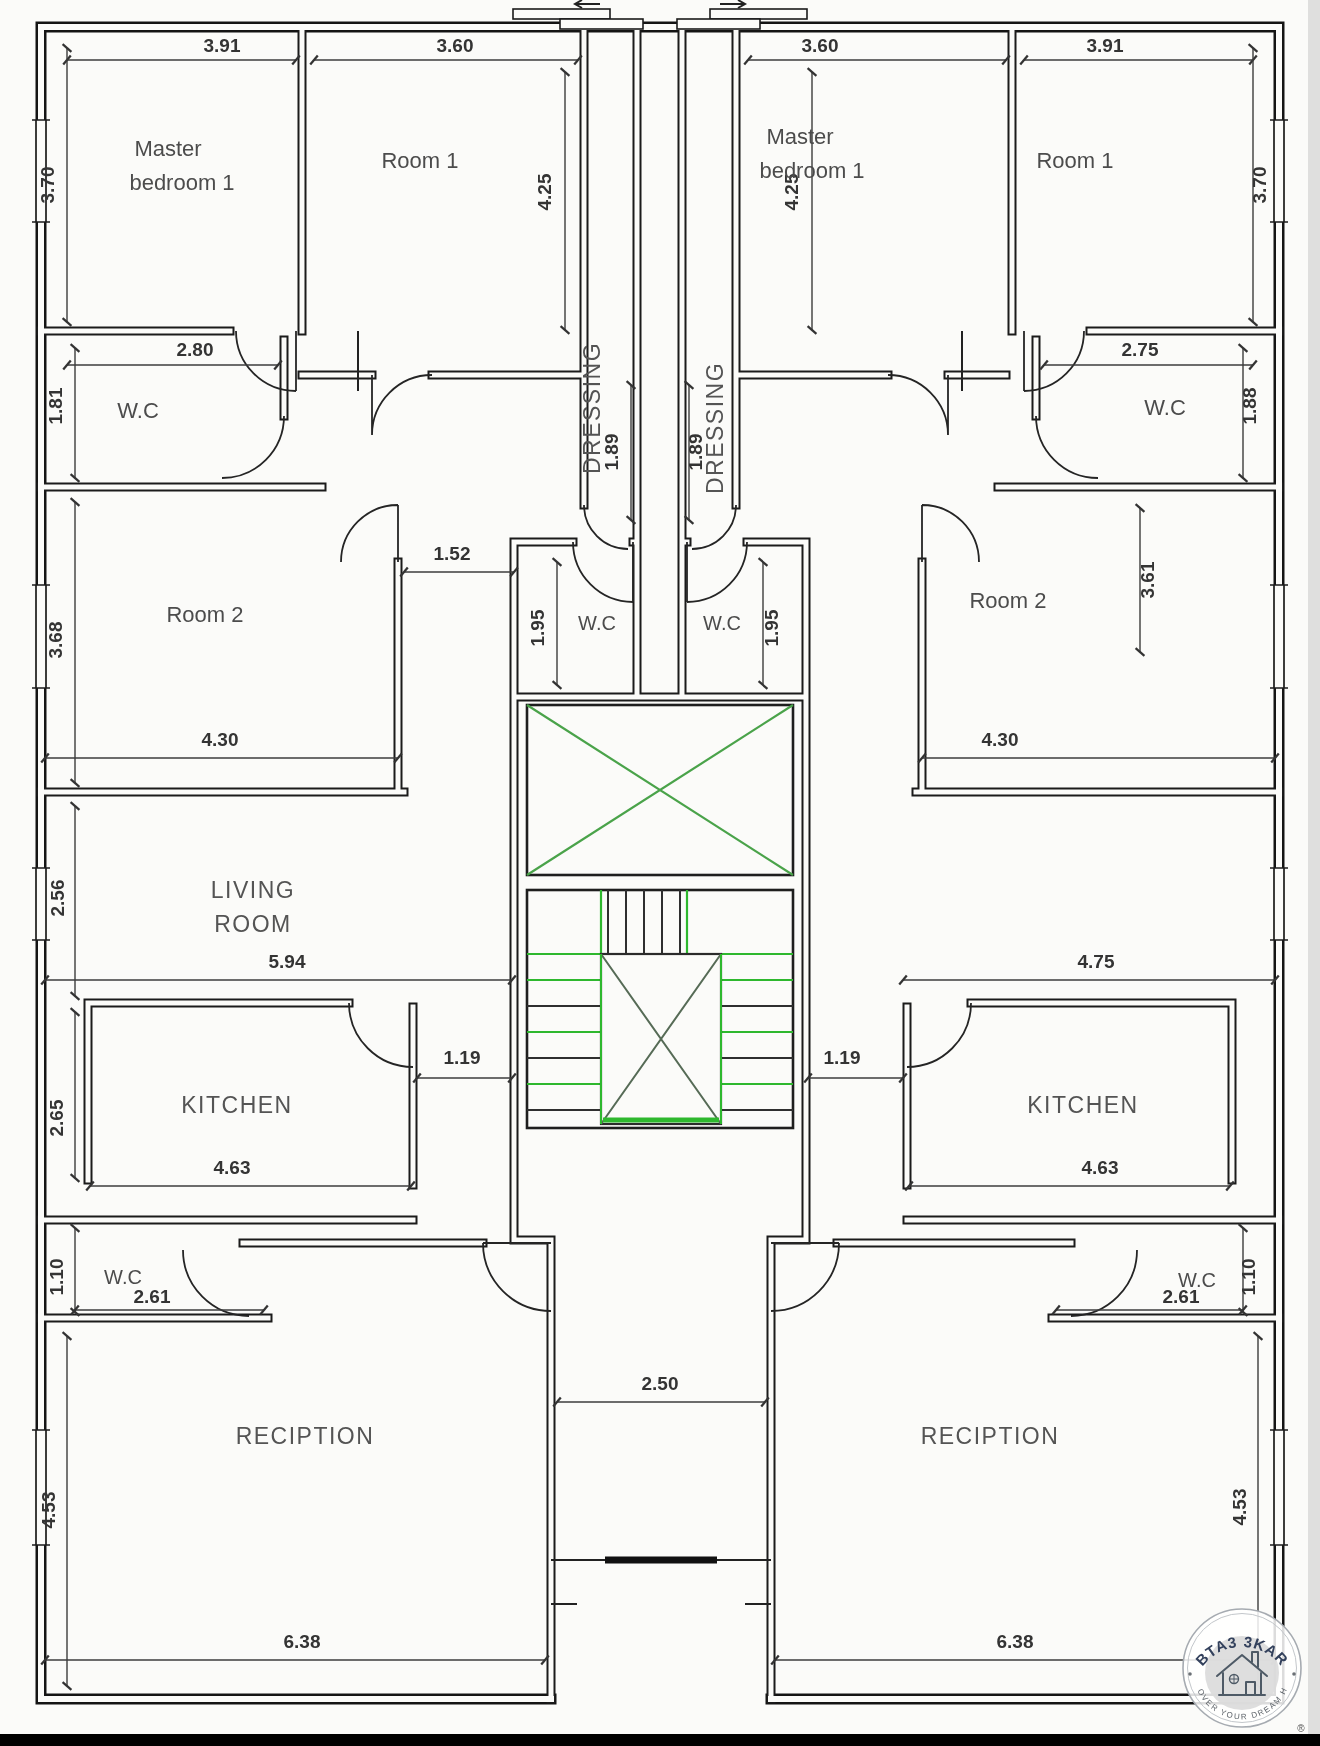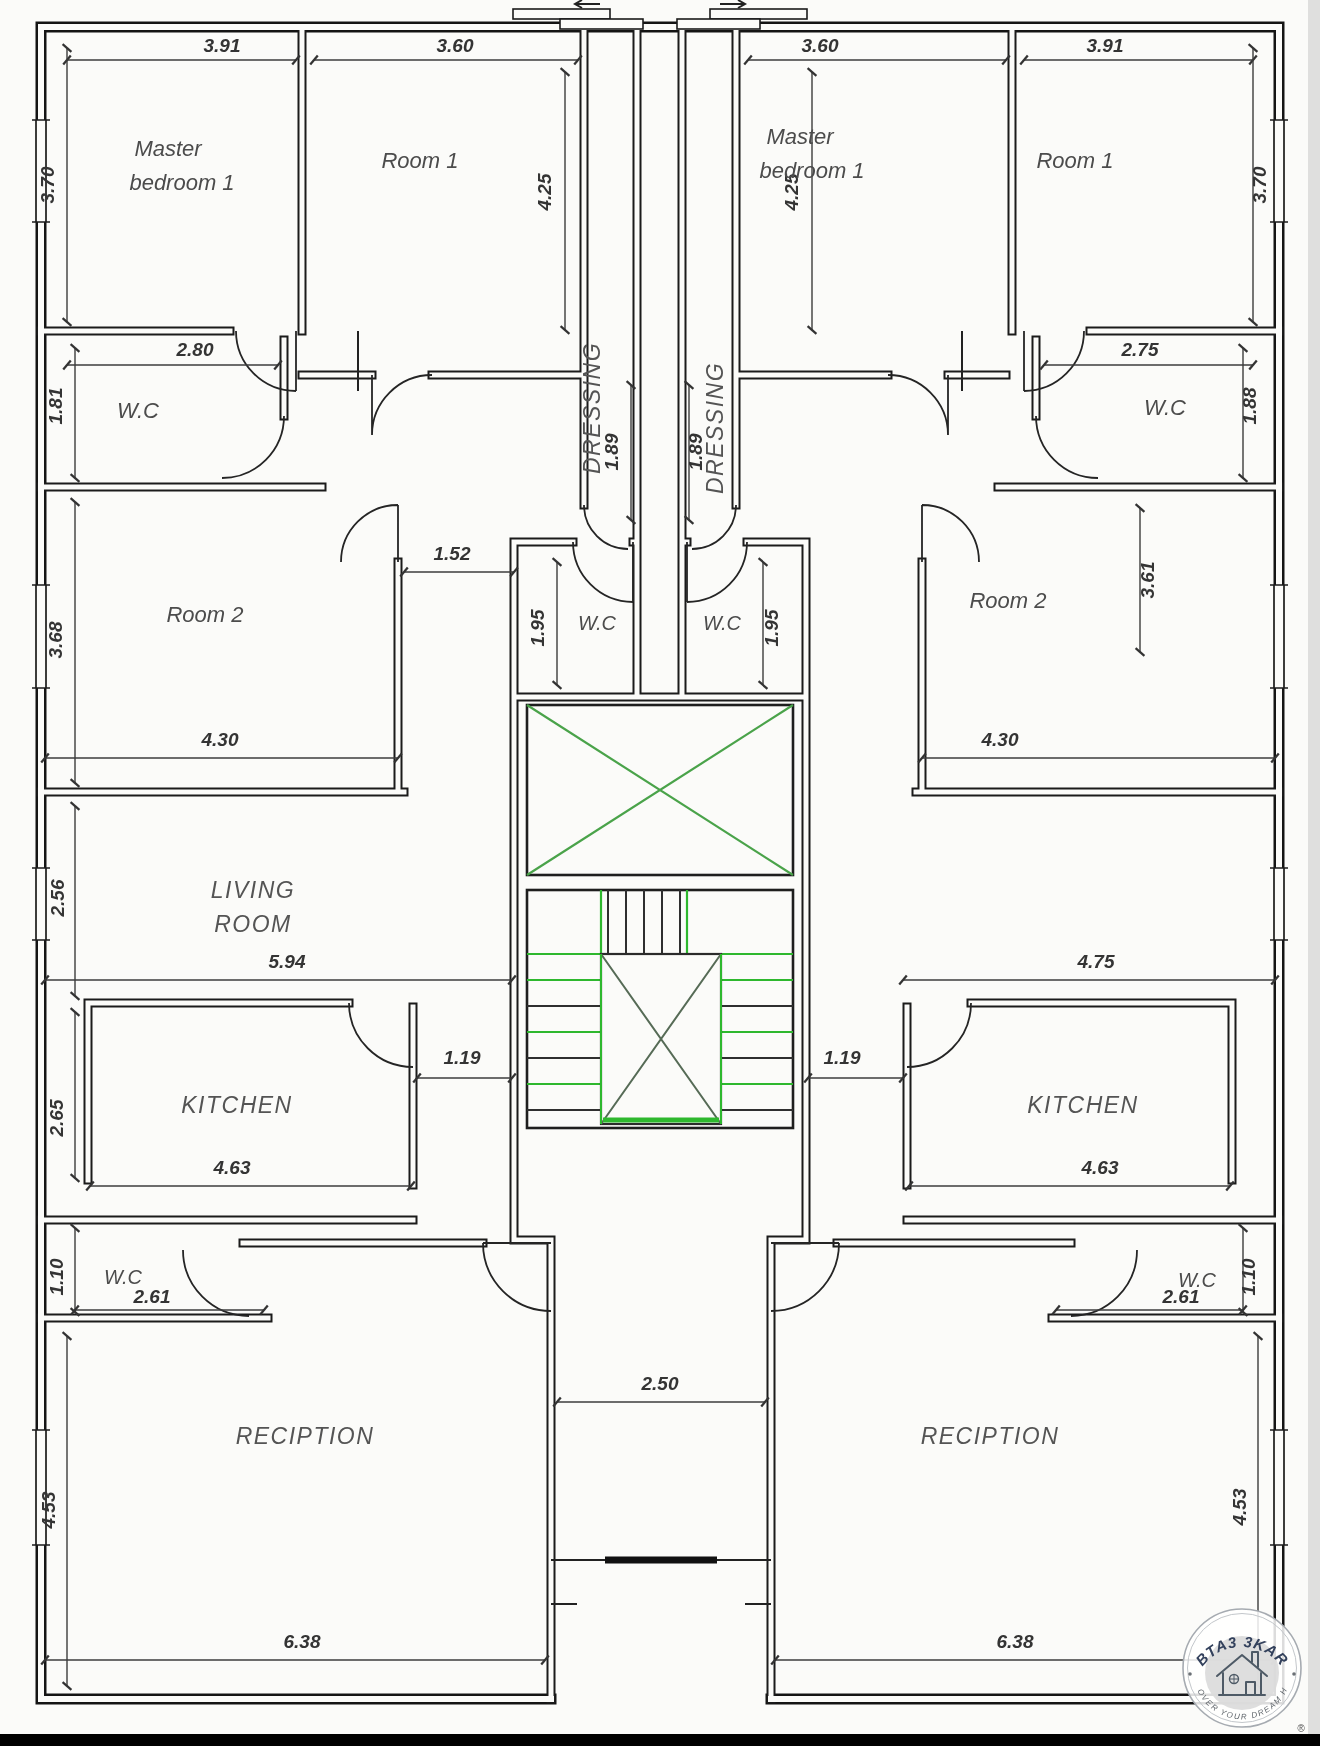--- a/index.html
+++ b/index.html
@@ -1,17 +1,17 @@
 <!DOCTYPE html>
 <html><head>
 <meta charset="utf-8">
 <title>Floor Plan</title>
 <style>
   html,body{margin:0;padding:0;background:#ffffff;}
-  #page{position:relative;width:1320px;height:1746px;background:#fbfbf9;overflow:hidden;font-style:italic;}
+  #page{position:relative;width:1320px;height:1746px;background:#fbfbf9;overflow:hidden;}
   svg{position:absolute;left:0;top:0;}
   text{font-family:"Liberation Sans","DejaVu Sans",sans-serif;text-anchor:middle;}
   .room{font-size:22px;fill:#4c4c4c;}
   .roomS{font-size:20px;fill:#4c4c4c;}
   .caps{font-size:23px;fill:#545454;letter-spacing:1.5px;}
   .dim{font-size:19px;fill:#343434;font-weight:600;}
   .wallO{stroke:#1b1b1b;stroke-width:9;fill:none;stroke-linecap:square;}
   .wallI{stroke:#fbfbf9;stroke-width:5;fill:none;stroke-linecap:square;}
   .extO{stroke:#141414;stroke-width:11;fill:none;stroke-linecap:square;}
   .extI{stroke:#fbfbf9;stroke-width:6;fill:none;stroke-linecap:square;}

